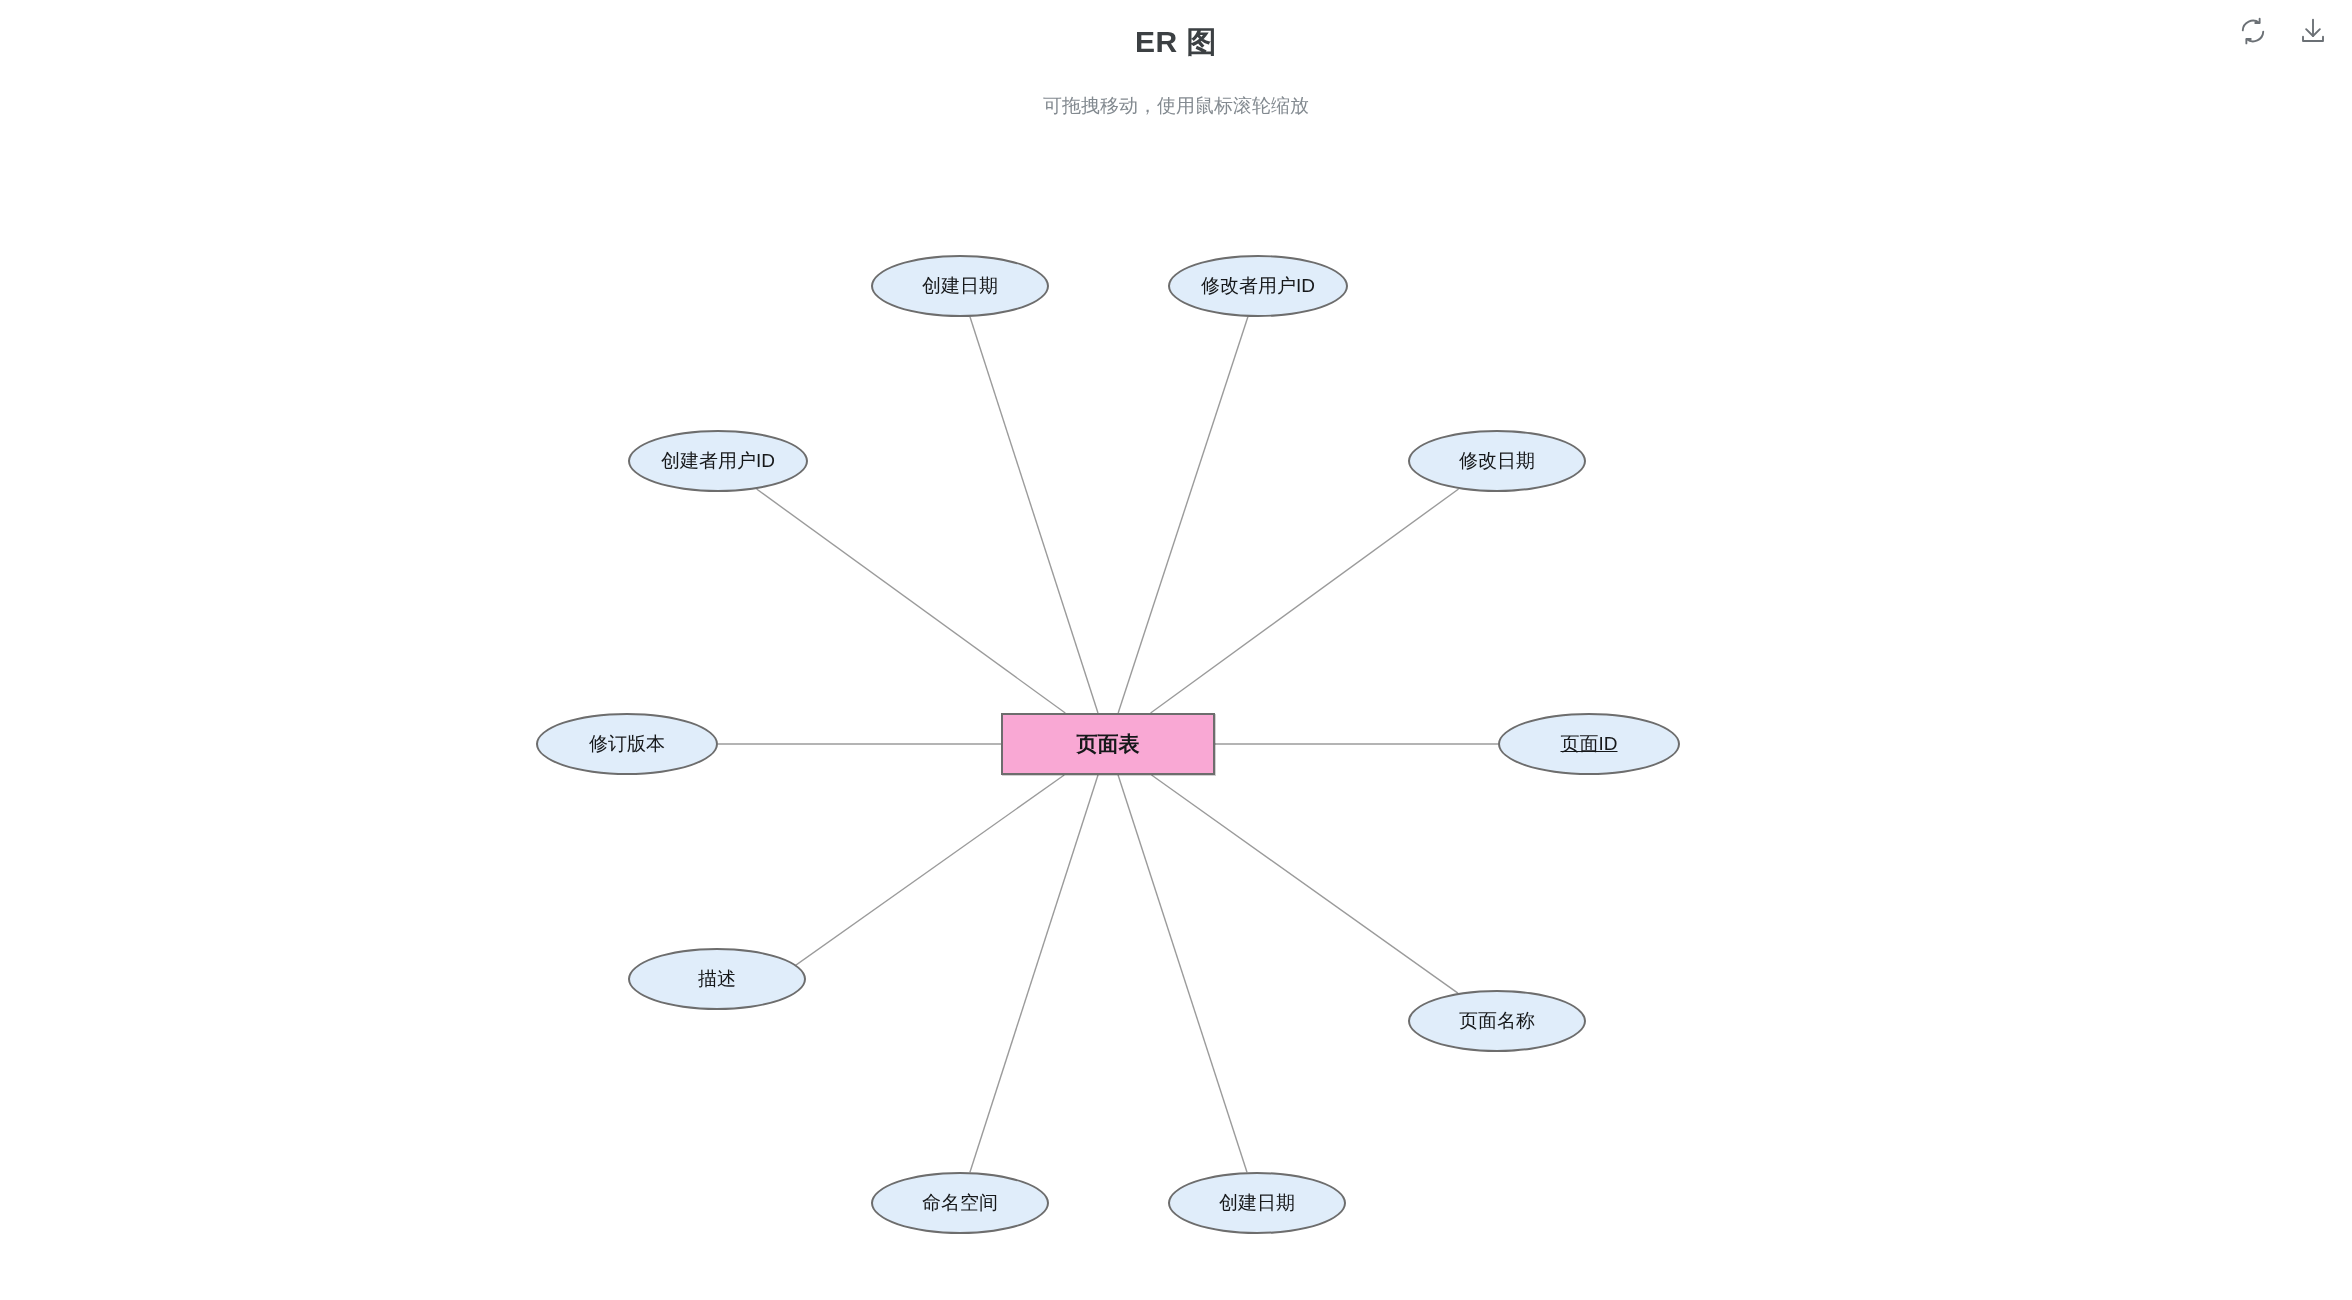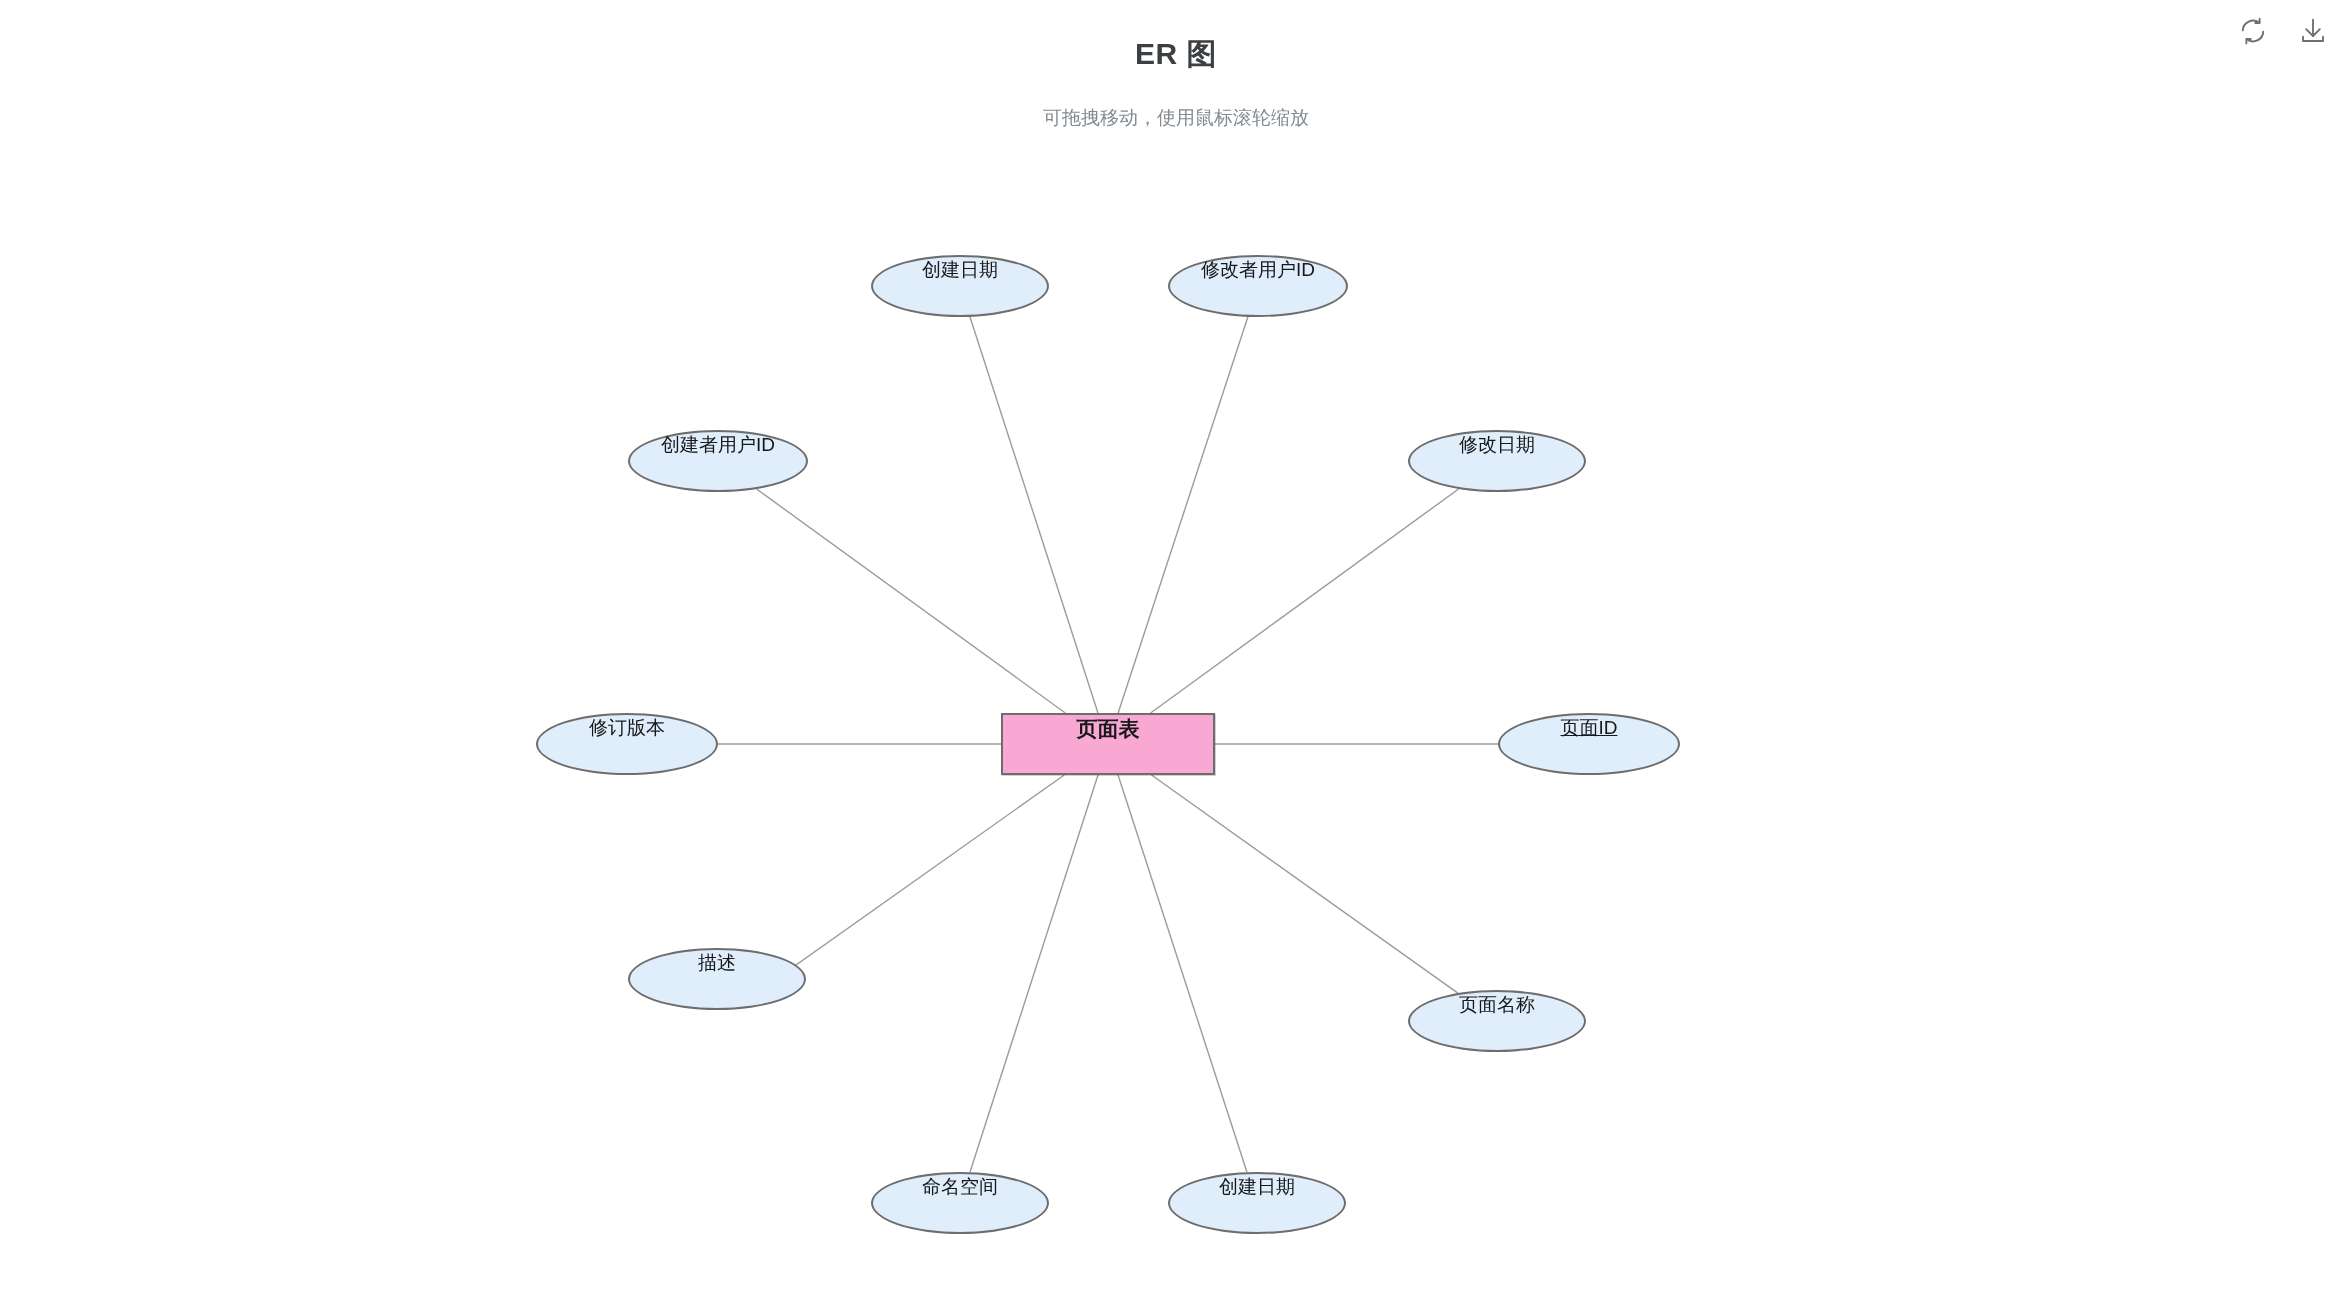--- a/index.html
+++ b/index.html
@@ -20,21 +20,21 @@
   #header {
     position: absolute;
     left: 0;
     top: 0;
     width: 2352px;
     text-align: center;
     pointer-events: none;
   }
   #page-title {
     margin: 0;
-    padding-top: 34px;
+    padding-top: 22px;
     font-size: 30px;
     font-weight: bold;
     color: #3c4043;
     letter-spacing: 0.5px;
   }
   #page-subtitle {
     margin: 12px;
     padding-top: 18px;
     font-size: 19px;
     font-weight: normal;
@@ -77,20 +77,21 @@
     left: 0;
     top: 0;
     width: 2352px;
     height: 1300px;
   }
 
   
   .node {
     position: absolute;
     display: flex;
+    align-items: center;
     justify-content: center;
     box-sizing: border-box;
     cursor: move;
   }
   .entity-node {
     background: #f9a8d4;
     border: 2px solid #6d6d6d;
     font-size: 21px;
     font-weight: bold;
     color: #16181a;

